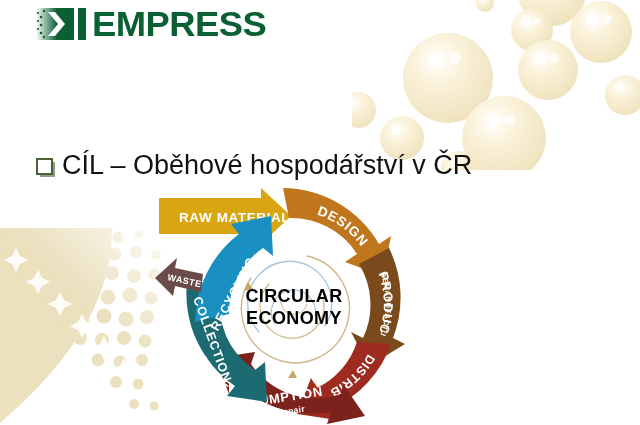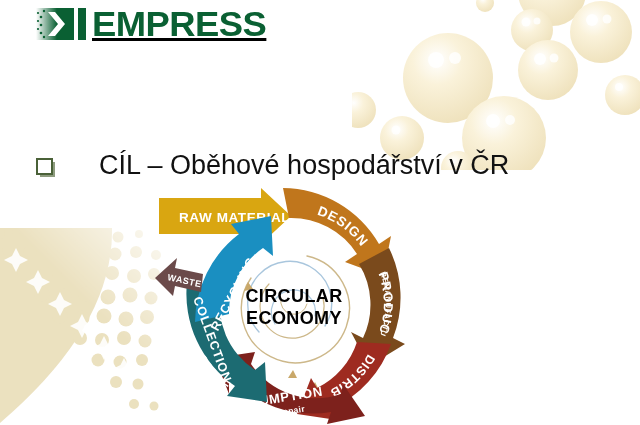--- a/index.html
+++ b/index.html
@@ -5,34 +5,34 @@
   html,body{margin:0;padding:0;background:#ffffff;}
   body{width:640px;height:425px;overflow:hidden;font-family:"Liberation Sans",sans-serif;}
   #slide{position:relative;width:640px;height:425px;background:#ffffff;overflow:hidden;}
 
   
   .deco{position:absolute;pointer-events:none;}
   #halftone{left:-6px;top:228px;width:200px;height:200px;}
   #bubbles{left:352px;top:-30px;width:300px;height:200px;}
 
   
-  #logo{position:absolute;left:34px;top:4px;display:flex;align-items:center;gap:6px;text-decoration:underline;}
+  #logo{position:absolute;left:34px;top:4px;display:flex;align-items:center;gap:6px;}
   #logo-mark{width:52px;height:40px;position:relative;}
   #logo-text{font-family:"Liberation Sans",sans-serif;font-weight:bold;font-size:35px;
     letter-spacing:-0.5px;color:#0a6033;line-height:40px;transform:scaleX(1.04);transform-origin:left center;}
 
   
   #vize{position:absolute;right:22px;top:82px;font-weight:bold;font-size:33px;
     color:#1f28a0;letter-spacing:0px;}
 
   
   #bullet-row{position:absolute;left:36px;top:150px;display:flex;align-items:center;gap:9px;}
   #bullet-sq{width:17px;height:17px;box-sizing:border-box;border:2.5px solid #4a6138;
      background:#ffffff;box-shadow:3px 3px 0 -1px #8d9b7e;flex:0 0 auto;margin-top:2px;}
-  #bullet-text{font-size:27px;color:#111111;white-space:nowrap;margin-left:37px;}
+  #bullet-text{font-size:27px;color:#111111;white-space:nowrap;}
 
   
   #diagram{position:absolute;left:155px;top:186px;width:280px;height:239px;}
   #diagram svg{display:block;}
 </style>
 </head>
 <body>
 
 <div id="slide">
 

